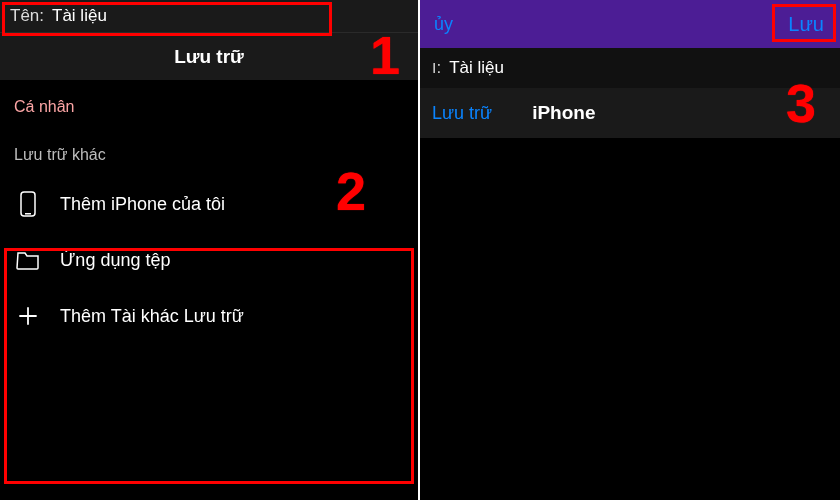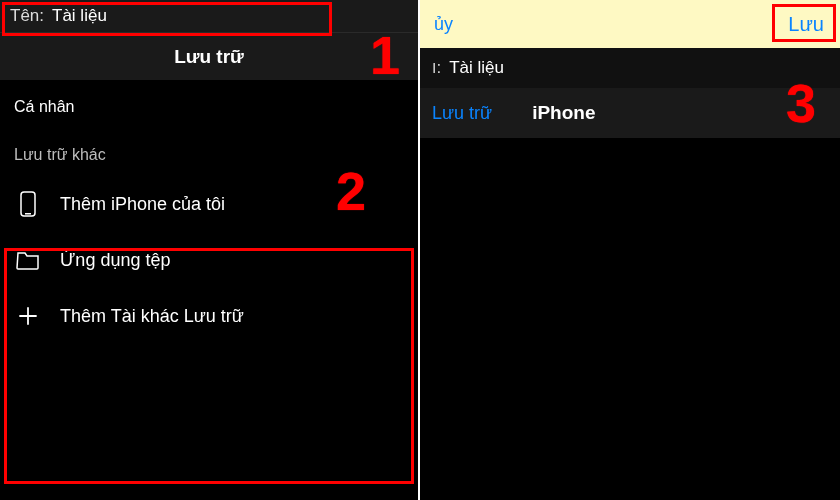--- a/index.html
+++ b/index.html
@@ -11,38 +11,38 @@
   
   
   .name-row { height: 32px; display: flex; align-items: center; padding: 0 10px; background: #1a1a1a; }
   .name-label { color: #ddd; font-size: 17px; margin-right: 8px; }
   .name-value { color: #fff; font-size: 17px; }
   .hl-name { position: absolute; left: 2px; top: 2px; width: 330px; height: 34px; border: 3px solid #ff0000; pointer-events: none; }
   
   .storage-title { height: 48px; display: flex; align-items: center; justify-content: center; background: #1a1a1a; border-top: 1px solid #2a2a2a; }
   .storage-title span { font-size: 19px; font-weight: 600; color: #fff; }
   
-  .section-header { padding: 18px 14px 10px 14px; font-size: 16px; color: #ffffff; }
+  .section-header { padding: 18px 14px 10px 14px; font-size: 16px; color: #fca5a5; }
   
   .od-row { display: flex; align-items: center; padding: 10px 14px 14px 14px; position: relative; }
   .od-icon { width: 34px; height: 24px; margin-right: 14px; display:flex; align-items:center; justify-content:center;}
   .od-text { flex: 1; }
   .od-title { font-size: 18px; color: #fff; }
   .od-sub { font-size: 14px; color: #9a9a9a; margin-top: 2px; }
   .warn { position: absolute; right: 6px; top: 14px; }
   
   .other-section { margin-top: 12px; padding: 0 14px 14px 14px; }
   .other-header { font-size: 16px; color: #bdbdbd; padding: 8px 0 12px 0; }
   .opt-row { display: flex; align-items: center; height: 56px; }
   .opt-icon { width: 28px; display:flex; align-items:center; justify-content:center; margin-right: 18px; }
   .opt-label { font-size: 18px; color: #fff; }
   .hl-options { position: absolute; left: 4px; top: 248px; width: 410px; height: 236px; border: 3px solid #ff0000; pointer-events: none; }
   
   
-  .r-top { height: 48px; display: flex; align-items: center; justify-content: space-between; padding: 0 10px; background: #fef9c3; }
+  .r-top { height: 48px; display: flex; align-items: center; justify-content: space-between; padding: 0 10px; background: #4c1d95; }
   .r-cancel { color: #0a84ff; font-size: 18px; padding-left:4px;}
   .r-save { color: #0a84ff; font-size: 20px; padding: 2px 6px; }
   .hl-save { position: absolute; right: 4px; top: 4px; width: 64px; height: 38px; border: 3px solid #ff0000; pointer-events: none; }
   
   .r-name-row { height: 40px; display:flex; align-items:center; padding: 0 12px; background:#111; }
   .r-name-label { color:#ccc; font-size:17px; margin-right:8px;}
   .r-name-value { color:#fff; font-size:17px;}
   
   .r-bc { height: 50px; display:flex; align-items:center; padding: 0 12px; background:#1a1a1a;}
   .r-bc-back { color:#0a84ff; font-size:18px; margin-right: 40px;}

